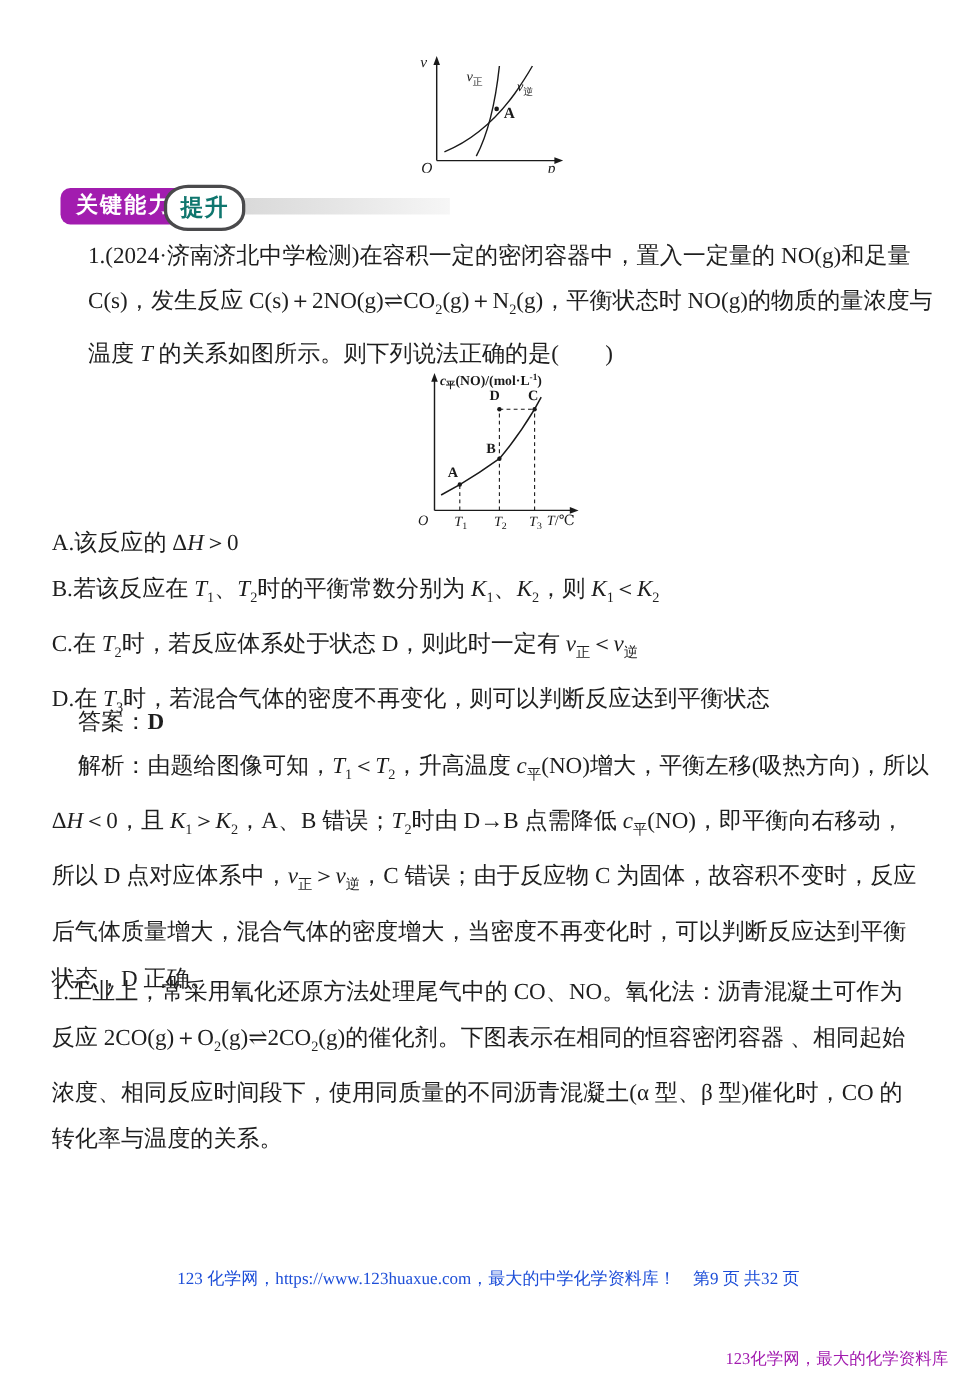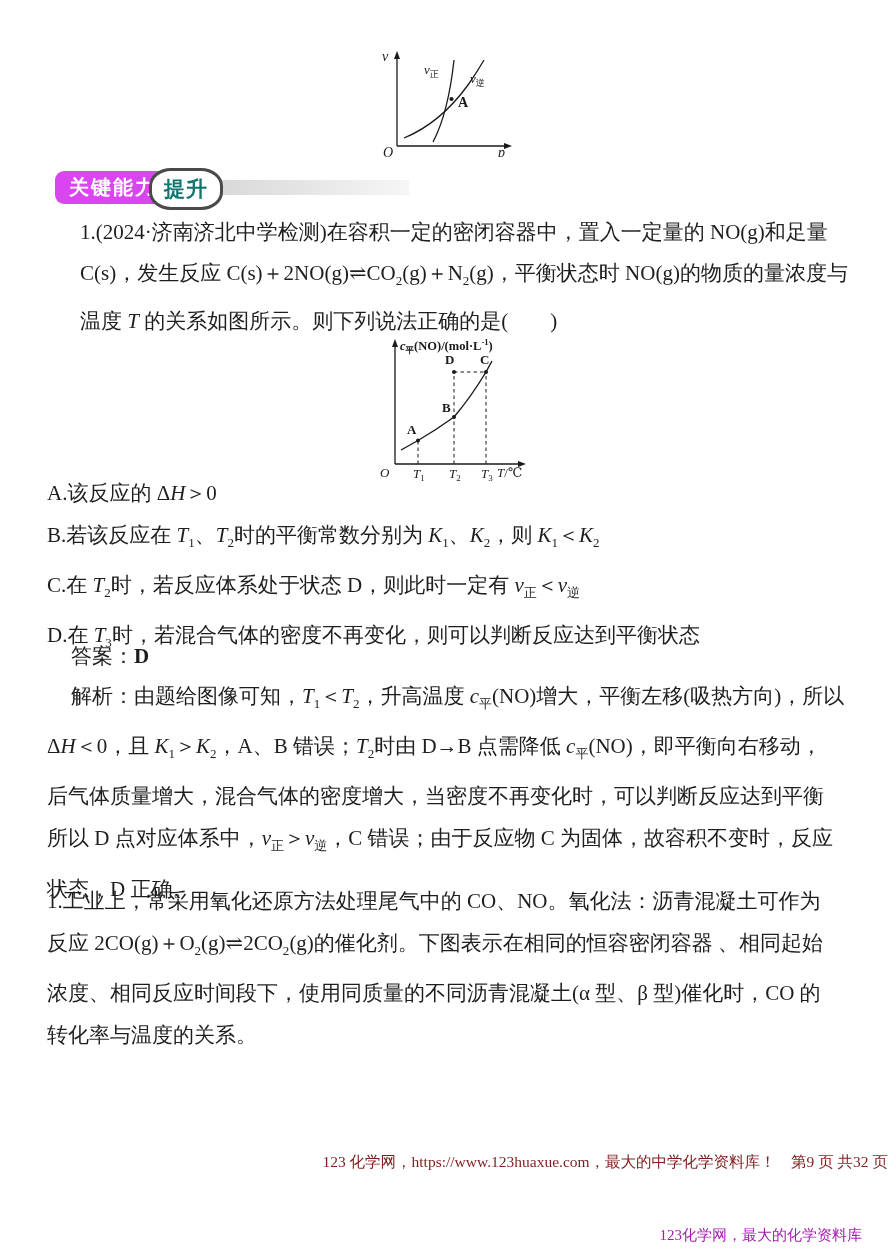--- a/index.html
+++ b/index.html
@@ -13,27 +13,27 @@
   .para .line{display:block;}
   .opts{font-size:21px;line-height:42px;width:802px;}
   sub{font-size:0.62em;}
   i{font-style:italic;}
   .blabel{font-family:"Liberation Sans","DejaVu Sans",sans-serif;font-weight:400;margin-left:24px;}
   .ansval{font-weight:700;}
   
   .badge{left:55px;top:168px;width:420px;height:44px;}
   .badge-bar{position:absolute;left:92px;top:12px;width:262px;height:15px;
     background:linear-gradient(to right,#cfcfcf 0%,#e3e3e3 55%,#f6f6f6 100%);}
-  .badge-pill{position:absolute;left:0;top:3px;height:33px;background:#d946ef;color:#ffffff;
+  .badge-pill{position:absolute;left:0;top:3px;height:33px;background:#a21caf;color:#ffffff;
     font:700 20px/33px "Liberation Sans","DejaVu Sans",sans-serif;
     padding:0 14px;border-radius:9px;letter-spacing:2px;}
   .badge-bubble{position:absolute;left:94px;top:0;width:68px;height:36px;background:#ffffff;
     border:3px solid #4a4a4c;border-radius:22px/18px;color:#0f766e;text-align:center;
     font:700 21px/36px "Liberation Sans","DejaVu Sans",sans-serif;letter-spacing:1px;}
-  .footer{left:0;right:0;top:1152px;text-align:right;font-size:15.5px;color:#7f1d1d;}
+  .footer{left:0;right:0;top:1152px;text-align:center;font-size:15.5px;color:#1d4ed8;}
   .watermark{right:26px;top:1226px;font-size:15px;color:#a21caf;}
   svg text{font-family:"Liberation Serif","DejaVu Serif",serif;fill:#1a1a1a;}
   .svg-it{font-style:italic;}
   .svg-b{font-weight:700;}
 </style>
 </head>
 <body>
 
 <div class="abs" style="left:376px;top:45px;">
   <svg width="140" height="112" viewBox="0 0 140 112">
@@ -113,22 +113,22 @@
   <div>D.在 <i>T</i><sub>3</sub>时，若混合气体的密度不再变化，则可以判断反应达到平衡状态</div>
 </div>
 
 <div class="abs" style="left:47px;top:635px;font-size:21px;line-height:42px;">
   <span class="blabel">答案：</span><span class="ansval">D</span>
 </div>
 
 <div class="abs para" style="top:675px;left:47px;line-height:42px;">
   <span class="line"><span class="blabel">解析：</span><span>由题给图像可知，<i>T</i><sub>1</sub>＜<i>T</i><sub>2</sub>，升高温度 <i>c</i><sub>平</sub>(NO)增大，平衡左移(吸热方向)，所以</span></span>
   <span class="line">Δ<i>H</i>＜0，且 <i>K</i><sub>1</sub>＞<i>K</i><sub>2</sub>，A、B 错误；<i>T</i><sub>2</sub>时由 D→B 点需降低 <i>c</i><sub>平</sub>(NO)，即平衡向右移动，</span>
+  <span class="line">所以 D 点对应体系中，<i>v</i><sub>正</sub>＞<i>v</i><sub>逆</sub>，C 错误；由于反应物 C 为固体，故容积不变时，反应</span>
   <span class="line">后气体质量增大，混合气体的密度增大，当密度不再变化时，可以判断反应达到平衡</span>
-  <span class="line">所以 D 点对应体系中，<i>v</i><sub>正</sub>＞<i>v</i><sub>逆</sub>，C 错误；由于反应物 C 为固体，故容积不变时，反应</span>
   <span class="line">状态，D 正确。</span>
 </div>
 
 <div class="abs para" style="top:880px;left:47px;line-height:42px;">
   <span class="line">1.工业上，常采用氧化还原方法处理尾气中的 CO、NO。氧化法：沥青混凝土可作为</span>
   <span class="line">反应 2CO(g)＋O<sub>2</sub>(g)⇌2CO<sub>2</sub>(g)的催化剂。下图表示在相同的恒容密闭容器 、相同起始</span>
   <span class="line">浓度、相同反应时间段下，使用同质量的不同沥青混凝土(α 型、β 型)催化时，CO 的</span>
   <span class="line">转化率与温度的关系。</span>
 </div>
 

